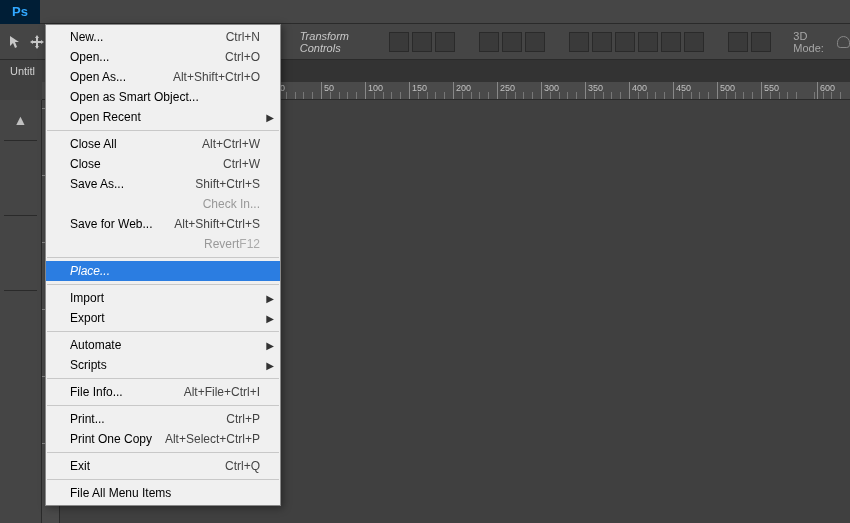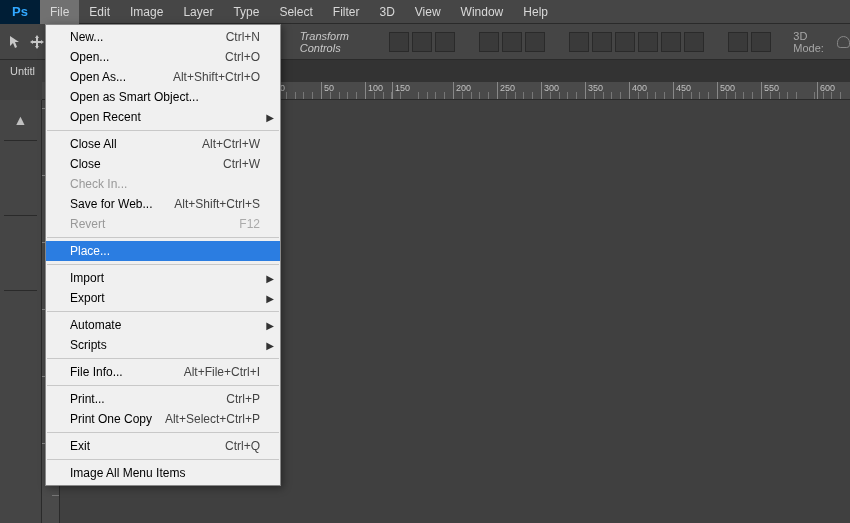--- a/index.html
+++ b/index.html
@@ -28,47 +28,34 @@
 .left-tools { width: 42px; background: #454545; border-right: 1px solid #2a2a2a; }
 .ruler-v { width: 18px; background: #4a4a4a; border-right: 1px solid #2a2a2a; position: relative; overflow: hidden; }
 .ruler-v .tick { position: absolute; left: 0; width: 100%; border-top: 1px solid #888; color: #c0c0c0; font-size: 9px; writing-mode: vertical-rl; padding-top: 2px; padding-left: 1px; }
 .ruler-v .minor { position: absolute; left: 10px; width: 8px; border-top: 1px solid #777; }
 .canvas-area { flex: 1; background: #404040; }
 .left-tools .tool-slot { width: 28px; height: 28px; margin: 6px auto; color: #c0c0c0; display:flex; align-items:center; justify-content:center; font-size:14px; }
 .left-tools .sep { height:1px; background:#2a2a2a; margin: 2px 4px; }
 
 .dropdown { position: absolute; top: 24px; left: 45px; width: 236px; background: #f0f0f0; border: 1px solid #888; box-shadow: 2px 2px 8px rgba(0,0,0,0.4); z-index: 100; padding: 2px 0; }
 .dd-item { display: flex; justify-content: space-between; align-items: center; padding: 3px 20px 3px 24px; font-size: 12px; color: #000; cursor: default; position: relative; }
-.dd-item.disabled { color: #999; }
-.dd-item.highlighted { background: #2b7de1; color: #fff; }
+.dd-item.disabled { color: #999; justify-content: flex-end; }
+.dd-item.highlighted { background: #2b7de1; color: #fff; font-style: italic; }
 .dd-shortcut { color: #444; font-size: 12px; }
 .dd-item.disabled .dd-shortcut { color: #aaa; }
 .dd-sep { height: 1px; background: #c8c8c8; margin: 3px 1px; }
 .dd-arrow { position: absolute; right: 6px; font-size: 10px; color: #333; }
 
 .cloud-glyph { width: 18px; height: 12px; border: 1px solid #888; border-radius: 8px 8px 4px 4px; margin-left: 6px; }
 </style>
 </head>
 <body>
 
 <div class="menubar">
   <div class="ps-logo">Ps</div>
-  <div id="menu-items" style="display: flex;">
-      <div class="menu-item active">File</div>
-      <div class="menu-item">Edit</div>
-      <div class="menu-item">Image</div>
-      <div class="menu-item">Layer</div>
-      <div class="menu-item">Type</div>
-      <div class="menu-item">Select</div>
-      <div class="menu-item">Filter</div>
-      <div class="menu-item">3D</div>
-      <div class="menu-item">View</div>
-      <div class="menu-item">Window</div>
-      <div class="menu-item">Help</div>
-    </div>
 </div>
 
 <div class="toolbar">
   <div class="tool-icon">
     <svg width="16" height="16" viewBox="0 0 16 16">
         <path d="M2 2 L2 12 L5 9 L7 14 L9 13 L7 8 L11 8 Z" fill="#c8c8c8"></path>
       </svg>
   </div>
   <div class="tool-icon">
     <svg width="14" height="14" viewBox="0 0 14 14">
@@ -115,21 +102,21 @@
     <div class="tick" style="left: 279px;">50</div>
     <div class="minor" style="left: 287.8px;"></div>
     <div class="minor" style="left: 296.6px;"></div>
     <div class="minor" style="left: 305.4px;"></div>
     <div class="minor" style="left: 314.2px;"></div>
     <div class="tick" style="left: 323px;">100</div>
     <div class="minor" style="left: 331.8px;"></div>
     <div class="minor" style="left: 340.6px;"></div>
     <div class="minor" style="left: 349.4px;"></div>
     <div class="minor" style="left: 358.2px;"></div>
-    <div class="tick" style="left: 350px;">150</div>
+    <div class="tick" style="left: 367px;">150</div>
     <div class="minor" style="left: 375.8px;"></div>
     <div class="minor" style="left: 384.6px;"></div>
     <div class="minor" style="left: 393.4px;"></div>
     <div class="minor" style="left: 402.2px;"></div>
     <div class="tick" style="left: 411px;">200</div>
     <div class="minor" style="left: 419.8px;"></div>
     <div class="minor" style="left: 428.6px;"></div>
     <div class="minor" style="left: 437.4px;"></div>
     <div class="minor" style="left: 446.2px;"></div>
     <div class="tick" style="left: 455px;">250</div>
@@ -244,20 +231,24 @@
     </div>
     <div class="dd-sep"></div>
     <div class="dd-item">
       <span>Close All</span>
       <span class="dd-shortcut">Alt+Ctrl+W</span>
     </div>
     <div class="dd-item">
       <span>Close</span>
       <span class="dd-shortcut">Ctrl+W</span>
     </div>
+    <div class="dd-item">
+      <span>Save As...</span>
+      <span class="dd-shortcut">Shift+Ctrl+S</span>
+    </div>
     <div class="dd-item disabled">
       <span>Check In...</span>
     </div>
     <div class="dd-item">
       <span>Save for Web...</span>
       <span class="dd-shortcut">Alt+Shift+Ctrl+S</span>
     </div>
     <div class="dd-item disabled">
       <span>Revert</span>
       <span class="dd-shortcut">F12</span>
@@ -298,15 +289,15 @@
       <span>Print One Copy</span>
       <span class="dd-shortcut">Alt+Select+Ctrl+P</span>
     </div>
     <div class="dd-sep"></div>
     <div class="dd-item">
       <span>Exit</span>
       <span class="dd-shortcut">Ctrl+Q</span>
     </div>
     <div class="dd-sep"></div>
     <div class="dd-item">
-      <span>Image All Menu Items</span>
+      <span>File All Menu Items</span>
     </div>
   </div>
 
 </body></html>

